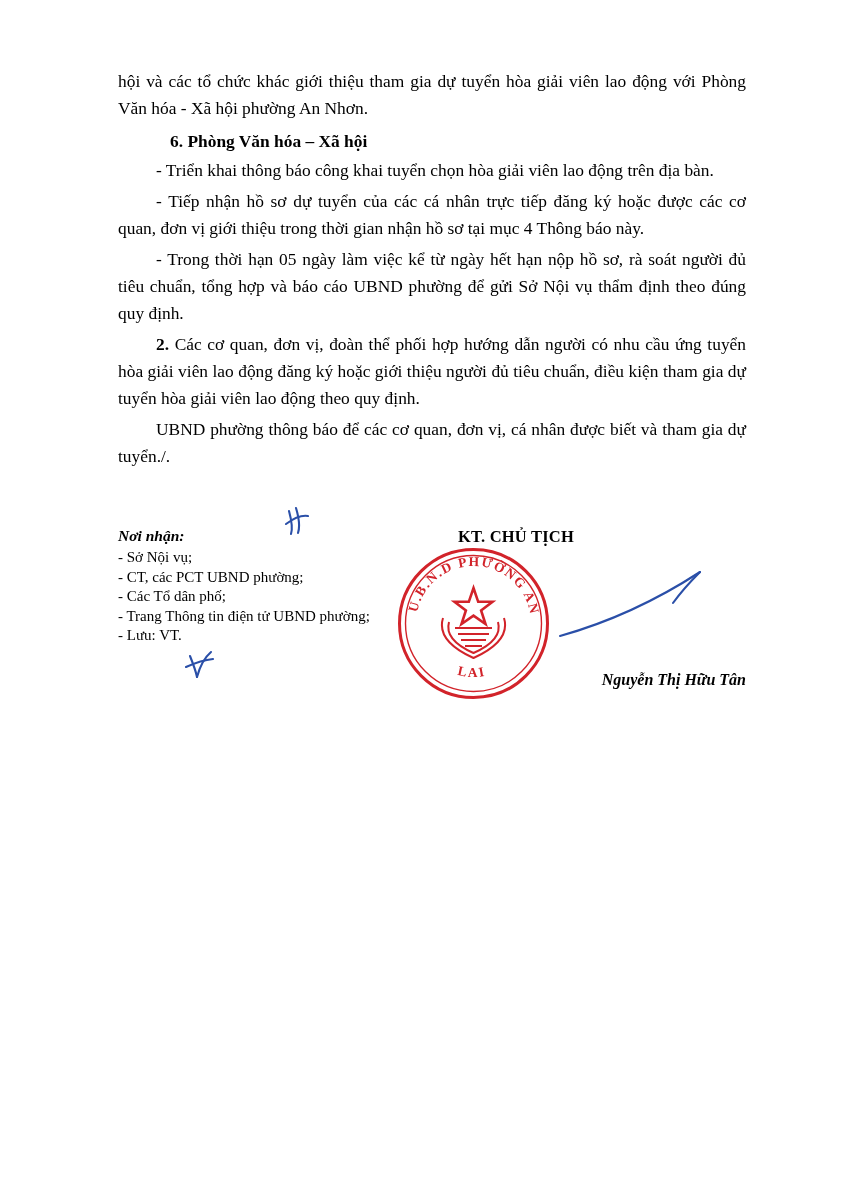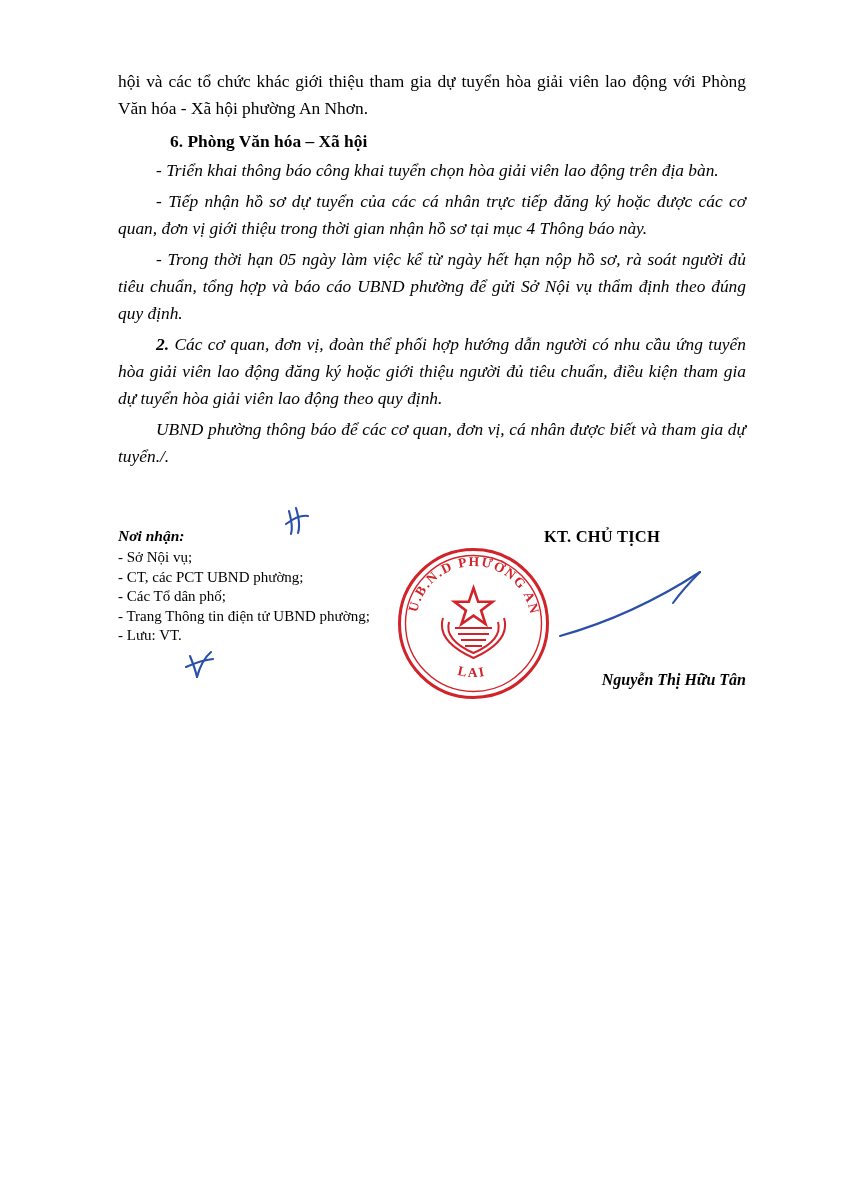--- a/index.html
+++ b/index.html
@@ -31,21 +31,20 @@
   p.body-par {
     margin: 0 0 1px 0;
     font-size: 17.4px;
     line-height: 27px;
     text-align: justify;
     text-justify: inter-word;
     text-indent: 0;
   }
   p.indent {
     text-indent: 38px;
-    font-style: italic;
   }
   p.heading {
     margin: 0;
     font-size: 17.4px;
     line-height: 31px;
     font-weight: bold;
     text-indent: 52px;
   }
   p.subheading {
     margin: 0;
@@ -88,21 +87,20 @@
   .recipients-list li {
     font-size: 15px;
     line-height: 19.6px;
     white-space: nowrap;
   }
   .signature {
     position: absolute;
     left: 340px;
     top: 0;
     width: 288px;
-    text-align: center;
   }
   .sig-line {
     font-weight: bold;
     font-size: 16.5px;
     line-height: 21px;
     letter-spacing: 0.2px;
   }
   .sig-name {
     position: absolute;
     left: 340px;

